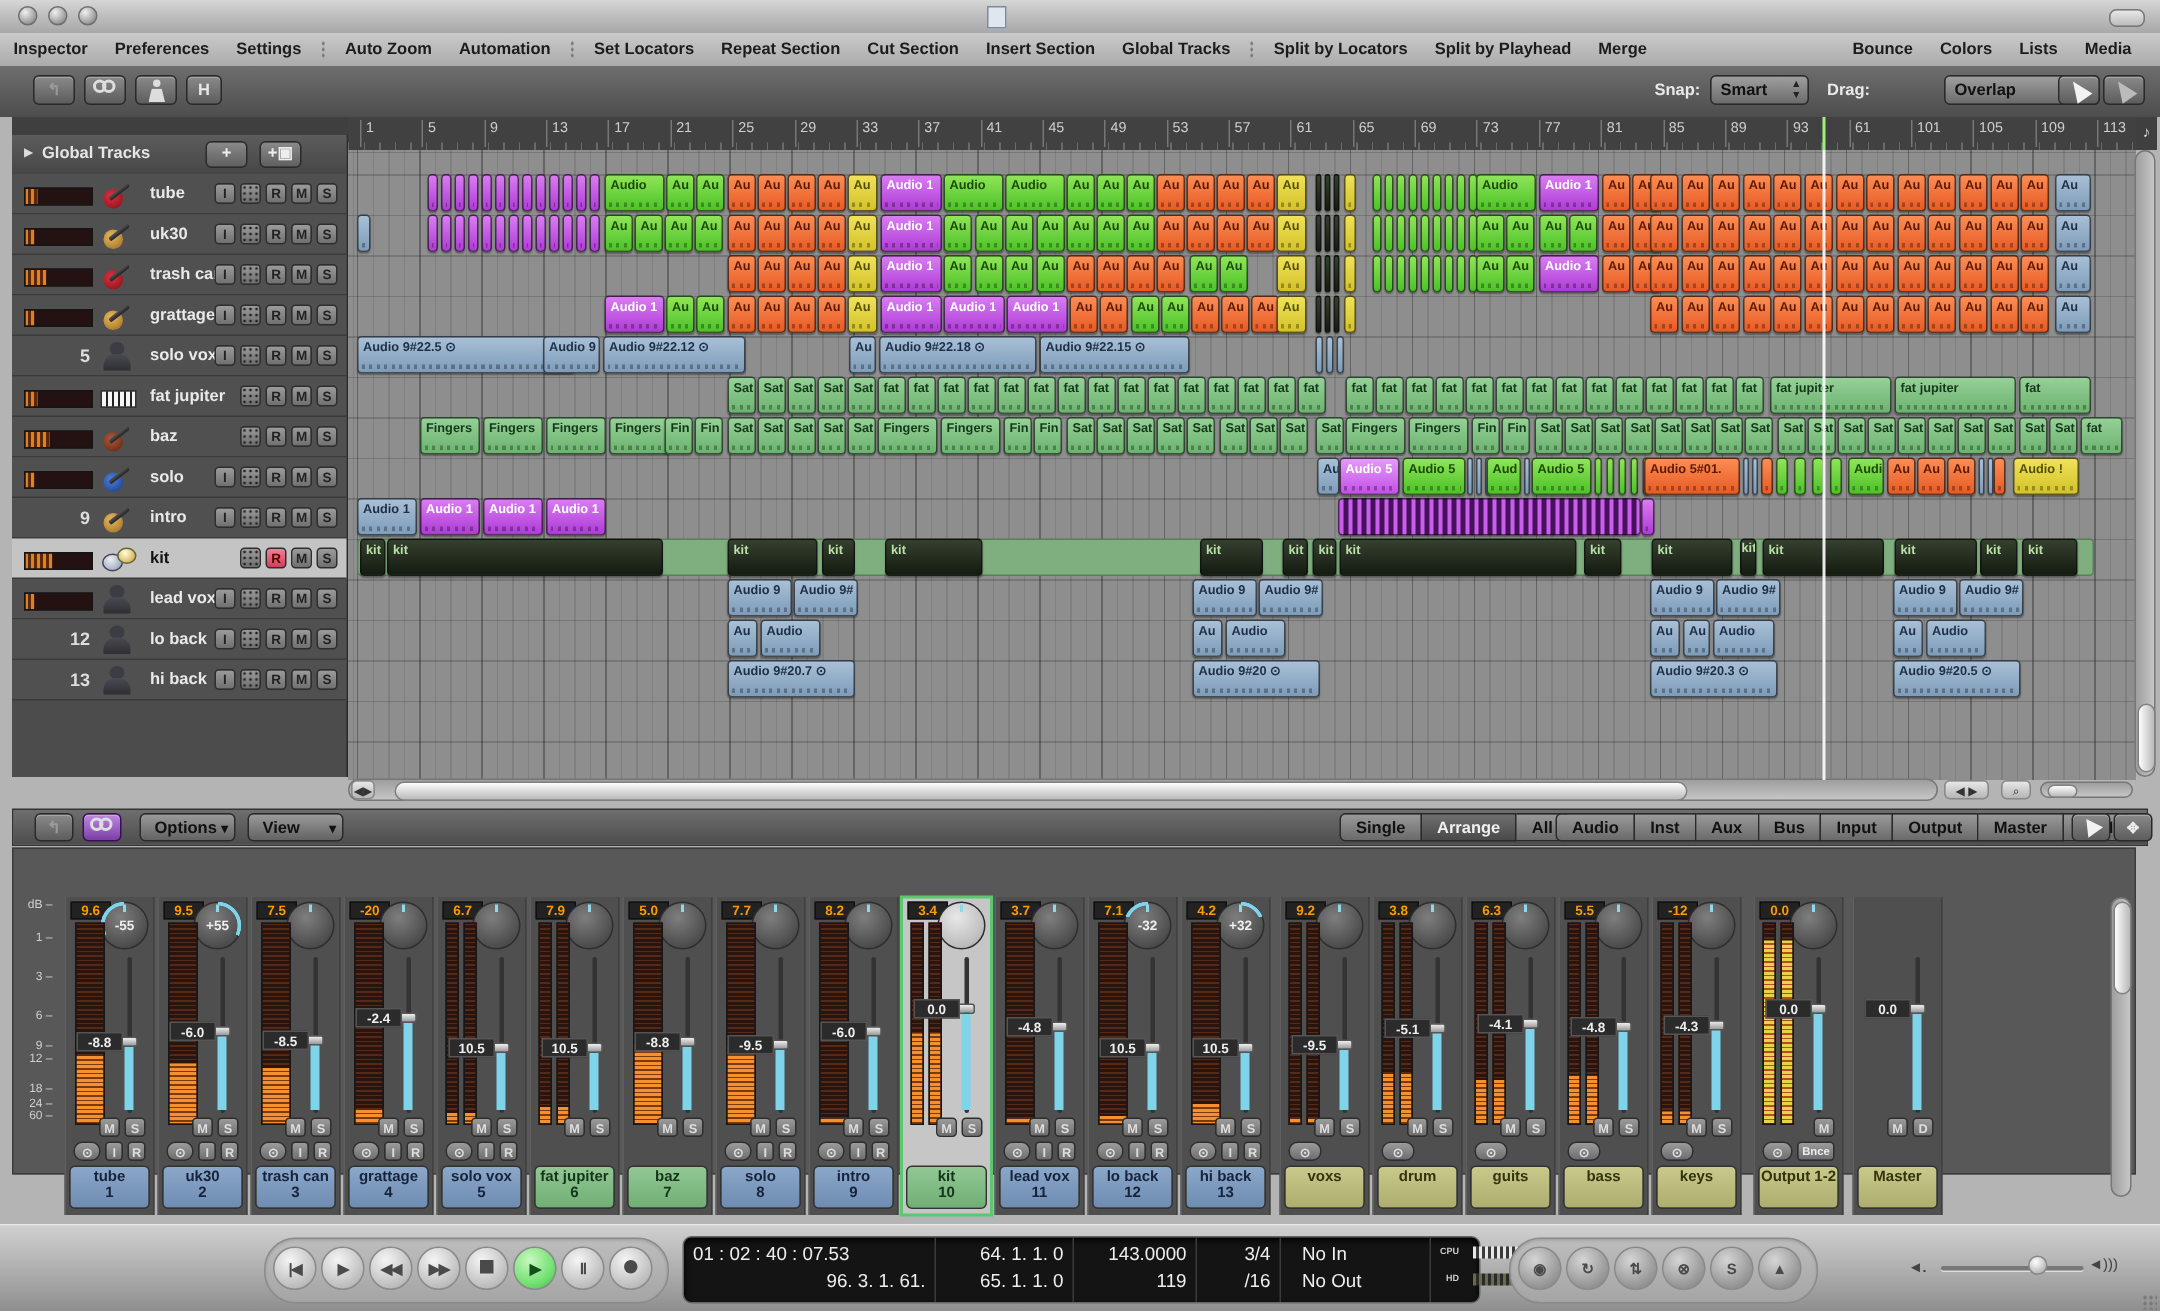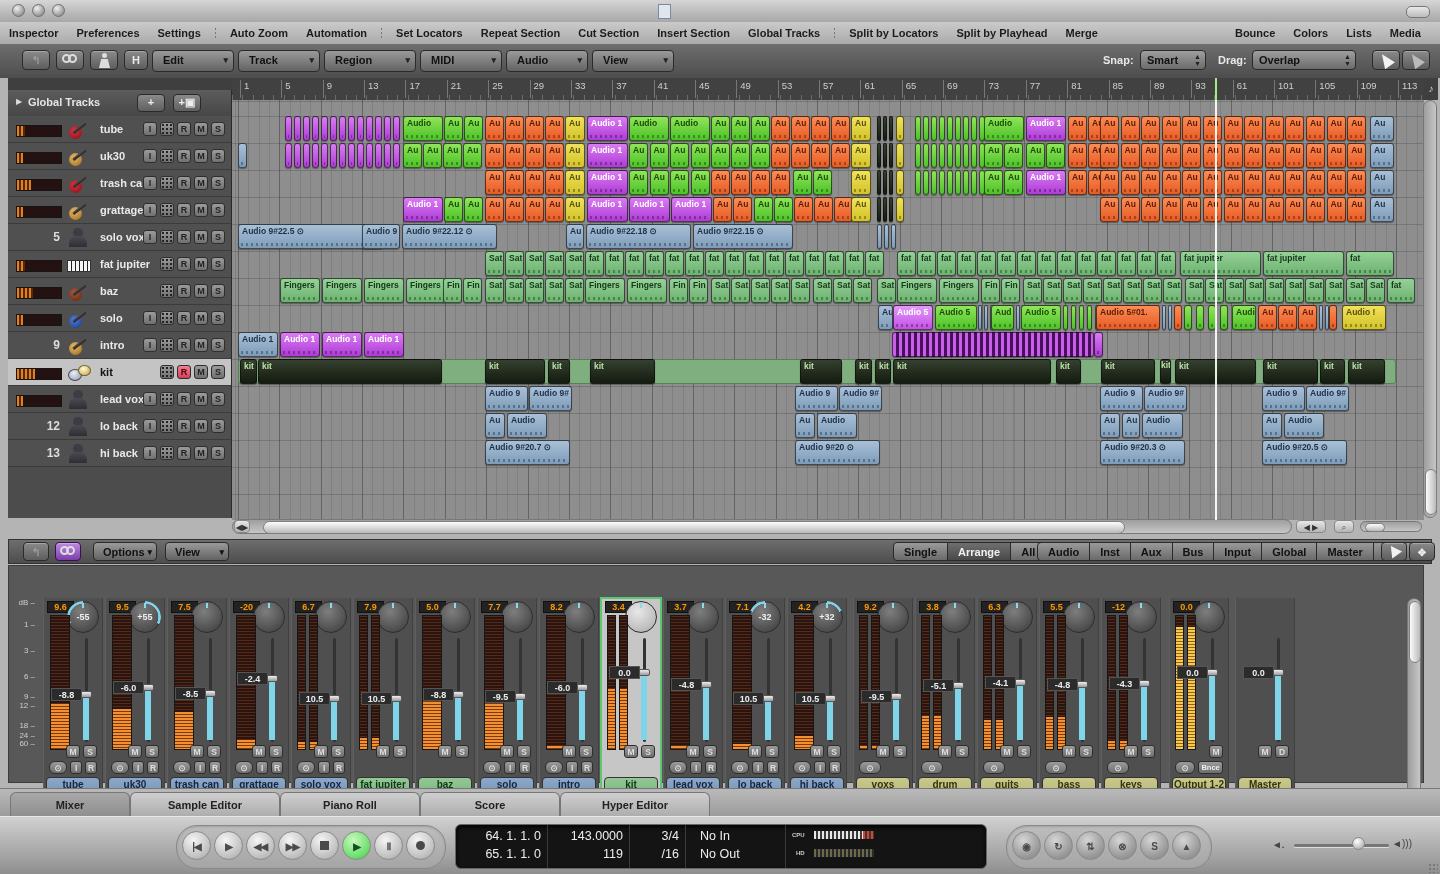--- a/index.html
+++ b/index.html
@@ -249,25 +249,24 @@
         <div class="mb-item">Lists</div>
         <div class="mb-item">Media</div>
       </div>
     </div>
 
   <div id="atoolbar">
     <div class="tbtn" style="left:22px;width:28px;color:#9a9a9a">↰</div>
     <div class="tbtn" style="left:56px;width:28px"><span class="chain"></span></div>
     <div class="tbtn" style="left:90px;width:28px"><span class="ic ped" style="width:20px;height:18px"></span></div>
     <div class="tbtn" style="left:124px;width:24px">H</div>
-    <div id="amenus"><div class="menu-btn" style="width: 52px;">Edit</div><div class="menu-btn" style="width: 52px;">Track</div><div class="menu-btn" style="width: 62px;">Region</div><div class="menu-btn" style="width: 52px;">MIDI</div><div class="menu-btn" style="width: 52px;">Audio</div><div class="menu-btn" style="width: 52px;">View</div></div>
     <div class="snaplab" style="left:1103px">Snap:</div>
     <div class="snapbox" style="left:1140px;width:66px"><span>Smart</span><span class="ud">▲<br>▼</span></div>
     <div class="snaplab" style="left:1218px">Drag:</div>
-    <div class="snapbox" style="left:1252px;width:104px"><span>Overlap</span><span class="ud">▲<br>▼</span></div>
+    <div class="snapbox" style="left:1296px;width:104px"><span>Overlap</span><span class="ud">▲<br>▼</span></div>
     <div class="tbtn" style="left:1372px;width:28px"><span class="cursor-arrow"></span></div>
     <div class="tbtn" style="left:1402px;width:28px"><span class="cursor-arrow" style="border-bottom-color:#bbb"></span></div>
   </div>
 
   <div id="arrange">
     <div id="acorner"></div>
     <div id="ruler">
         <div class="rticks"></div>
         <div class="rnum" style="left: 8px;">1</div>
         <div class="rnum" style="left: 49.36px;">5</div>
@@ -835,21 +834,21 @@
           <div class="sgb">Single</div>
           <div class="sgb on">Arrange</div>
           <div class="sgb">All</div>
         </div>
       <div class="seg" id="typefilter" style="left:1028px">
           <div class="sgb">Audio</div>
           <div class="sgb">Inst</div>
           <div class="sgb">Aux</div>
           <div class="sgb">Bus</div>
           <div class="sgb">Input</div>
-          <div class="sgb">Global</div>
+          <div class="sgb">Output</div>
           <div class="sgb">Master</div>
           <div class="sgb">MIDI</div>
         </div>
       <div class="tbtn" style="left:1372px;top:2px;width:26px;height:19px"><span class="cursor-arrow" style="border-bottom-width:11px"></span></div>
       <div class="tbtn" style="left:1400px;top:2px;width:26px;height:19px;color:#eee;font-size:10px">✥</div>
     </div>
     <div id="mixbody">
       <div id="dbscale">
           <span style="top: 0px;">dB –</span>
           <span style="top: 22px;">1 –</span>
@@ -1371,42 +1370,39 @@
               <div>Master</div>
             </div>
           </div>
         </div>
       <div class="scroll-v" style="right:2px;top:32px;height:200px">
         <div class="thumb-v" style="top:2px;height:60px"></div>
       </div>
     </div>
   </div>
 
-  <div id="tabbar">
-      <div class="tab on" style="left: 10px; width: 120px;">Mixer</div>
-      <div class="tab" style="left: 130px; width: 150px;">Sample Editor</div>
-      <div class="tab" style="left: 280px; width: 140px;">Piano Roll</div>
-      <div class="tab" style="left: 420px; width: 140px;">Score</div>
-      <div class="tab" style="left: 560px; width: 150px;">Hyper Editor</div>
-    </div>
 
   <div id="transport">
     <div class="tgroup" style="left:176px;width:268px"></div>
     <div id="tbuttons">
         <div class="cbtn" style="position: absolute; left: 182px; top: 14px;">|◀</div>
         <div class="cbtn" style="position: absolute; left: 214px; top: 14px;">▶</div>
         <div class="cbtn" style="position: absolute; left: 246px; top: 14px;">◀◀</div>
         <div class="cbtn" style="position: absolute; left: 278px; top: 14px;">▶▶</div>
         <div class="cbtn" style="position: absolute; left: 310px; top: 14px;"><span class="sq"></span></div>
         <div class="cbtn play" style="position: absolute; left: 342px; top: 14px;">▶</div>
         <div class="cbtn" style="position: absolute; left: 374px; top: 14px;">Ⅱ</div>
         <div class="cbtn" style="position: absolute; left: 406px; top: 14px;"><span class="dot"></span></div>
       </div>
 
     <div id="lcd">
+      <div class="lcdsec" style="width:168px">
+        <div class="lcdrow" style="top:4px">01 : 02 : 40 : 07.53</div>
+        <div class="lcdrow r" style="top:22px">96.  3.  1.  61.</div>
+      </div>
       <div class="lcdsec" style="width:92px">
         <div class="lcdrow r" style="top:4px">64.  1.  1.    0</div>
         <div class="lcdrow r" style="top:22px">65.  1.  1.    0</div>
       </div>
       <div class="lcdsec" style="width:82px">
         <div class="lcdrow r" style="top:4px">143.0000</div>
         <div class="lcdrow r" style="top:22px">119</div>
       </div>
       <div class="lcdsec" style="width:56px">
         <div class="lcdrow r" style="top:4px">3/4</div>

